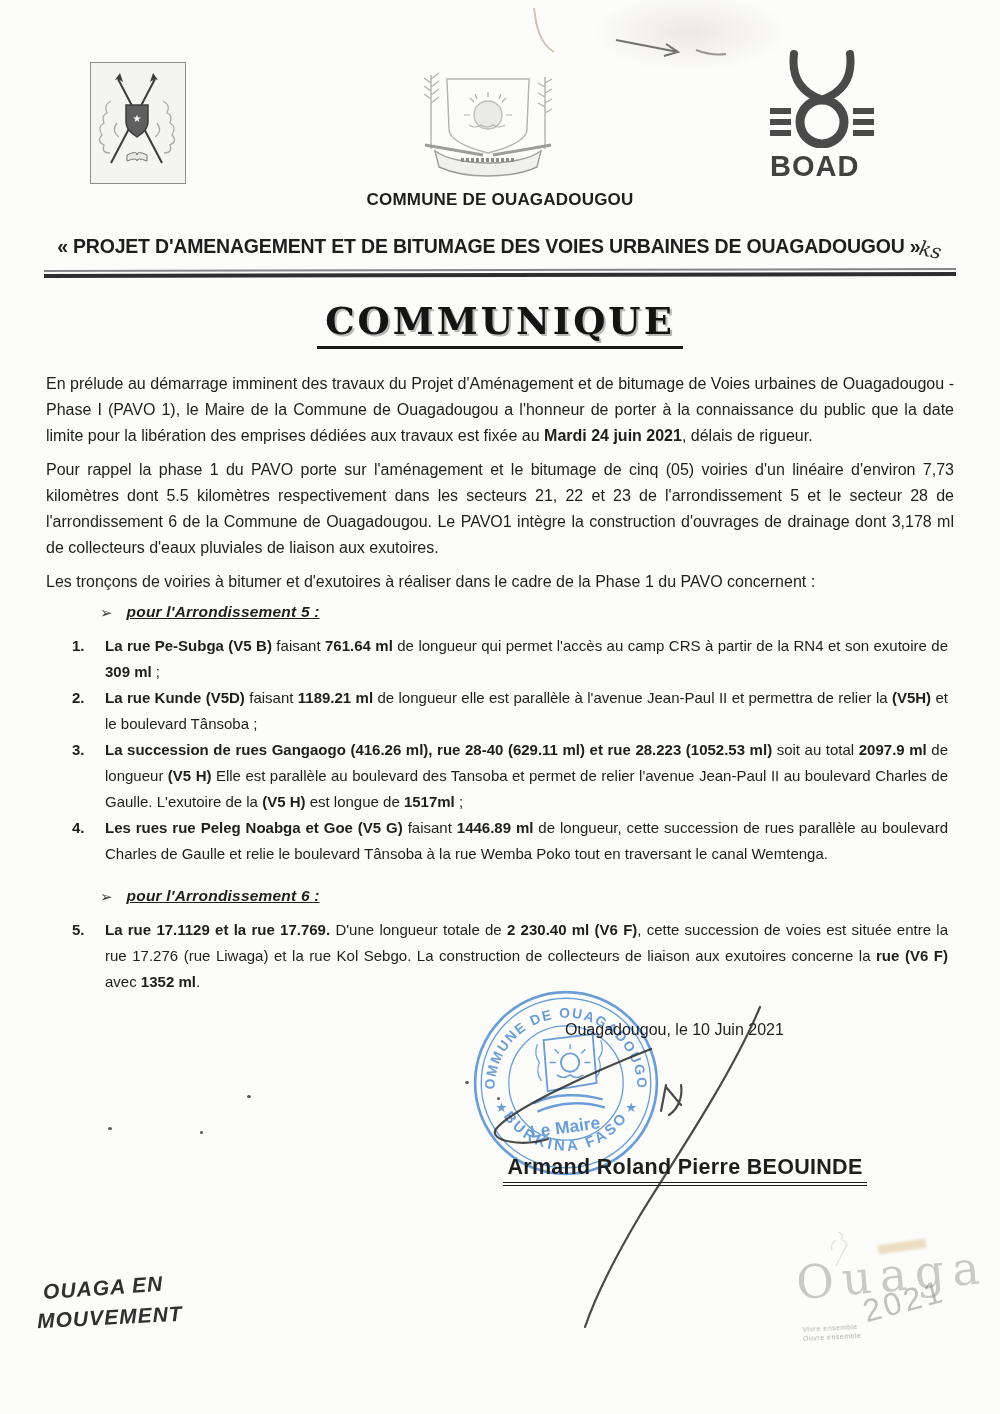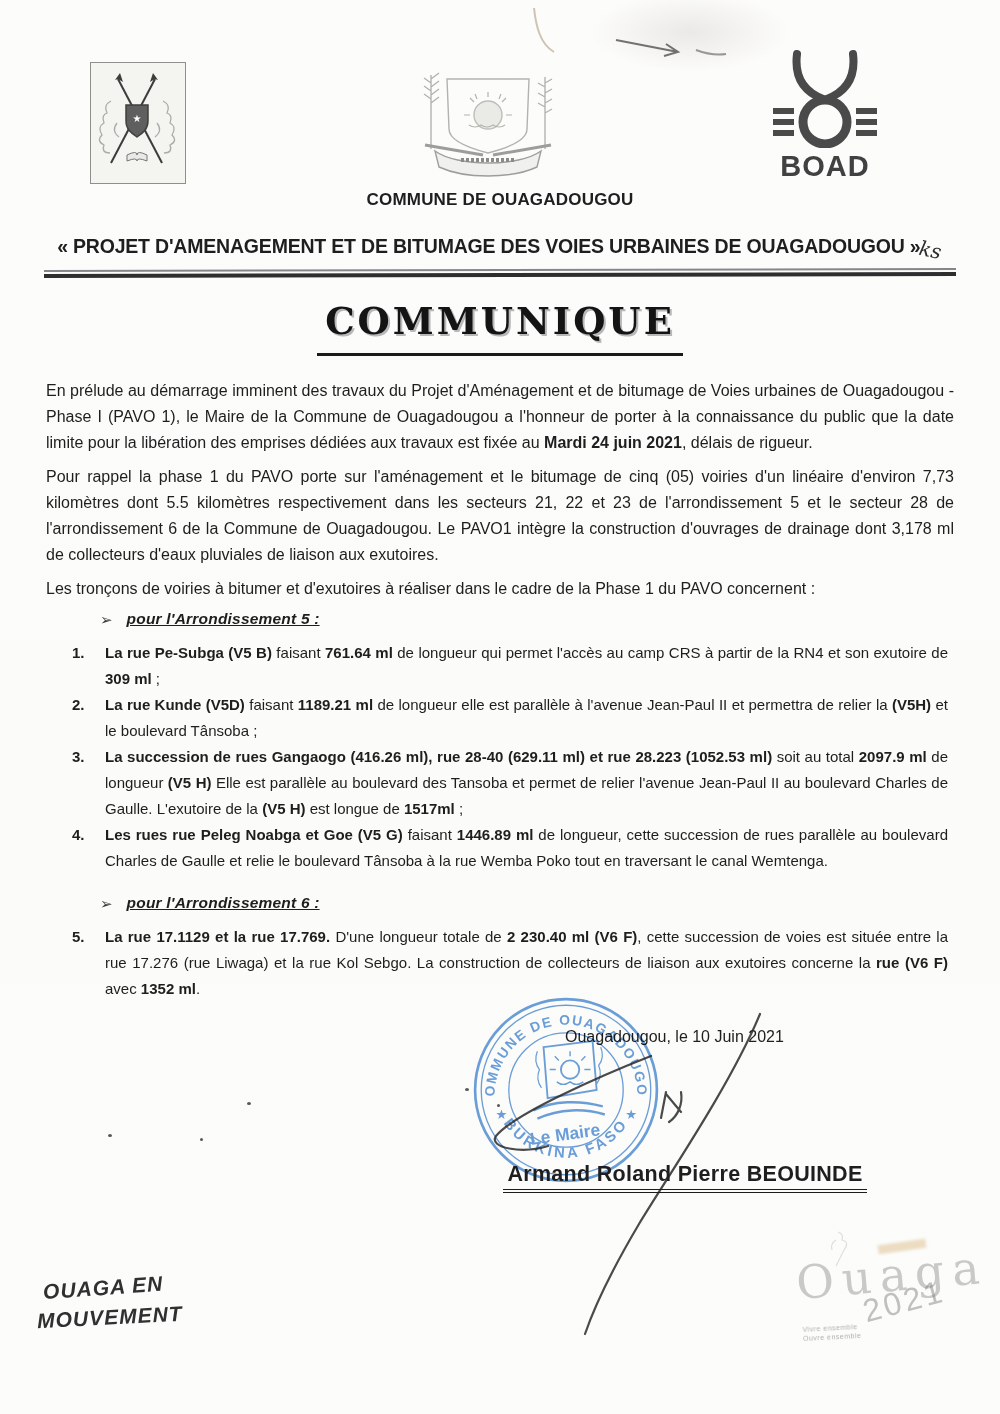--- a/index.html
+++ b/index.html
@@ -5,34 +5,34 @@
   html,body{margin:0;padding:0;background:#d8d8d6;}
   .page{
     position:relative;width:1000px;height:1414px;margin:0 auto;
     background:linear-gradient(180deg,#fcfcfb 0%,#fbfbf9 60%,#fcfcfb 100%);
     font-family:"Liberation Sans",sans-serif;color:#1e1e1e;overflow:hidden;
   }
   
   .logo-row{position:relative;height:188px;}
   .coat-box{position:absolute;left:90px;top:62px;width:96px;height:122px;border:1.5px solid #8f8f8c;background:#f4f4f1;box-sizing:border-box;}
   .commune-emblem{position:absolute;left:413px;top:53px;width:150px;height:128px;opacity:.85;}
-  .boad{position:absolute;left:770px;top:50px;width:110px;text-align:center;color:#414141;}
+  .boad{position:absolute;left:770px;top:50px;width:110px;color:#414141;}
   .boad-label{font-weight:bold;font-size:29px;letter-spacing:1px;margin-top:-2px;}
   .org1,.org2{text-align:center;font-weight:bold;}
   .org1{font-size:17px;margin-top:2px;letter-spacing:.2px;}
   .org2{font-size:17px;margin-top:18px;letter-spacing:.2px;}
   .proj-wrap{text-align:center;margin-top:24px;white-space:nowrap;}
   .proj-title{font-size:19.5px;font-weight:bold;letter-spacing:-.2px;}
   .initials{font-family:"DejaVu Serif",serif;font-style:italic;font-size:20px;color:#2d2d2d;display:inline-block;transform:rotate(12deg) translateY(4px);}
   .rule{margin:11px 44px 0 44px;border-top:2px solid #86868a;border-bottom:4.5px solid #2e2e30;height:2px;transform:rotate(-.12deg);}
   .main-title-wrap{text-align:center;margin-top:22px;}
   .main-title{
     display:inline-block;font-family:"DejaVu Serif",serif;font-weight:bold;font-size:37px;
     letter-spacing:3px;color:#141414;text-shadow:2px 2px 0 rgba(130,130,130,.55);
-    border-bottom:3.5px solid #1a1a1a;padding:0 8px 10px 8px;
+    border-bottom:3.5px solid #1a1a1a;padding:0 8px 3px 8px;
   }
   
   .para{margin:22px 46px 0 46px;font-size:16px;line-height:26px;text-align:justify;}
   .para.tight{margin-top:8px;}
   .seg-b{font-weight:bold;}
   .arr-head{margin:8px 46px 0 100px;font-size:15.5px;}
   .arrow{display:inline-block;color:#3a3a3a;font-size:15px;margin-right:14px;transform:translateY(1px);}
   .arr-label{font-weight:bold;font-style:italic;text-decoration:underline;letter-spacing:.2px;}
   .num-list{margin-top:12px;}
   .li-row{display:grid;grid-template-columns:33px 1fr;padding:0 52px 0 72px;font-size:15px;line-height:26px;}

